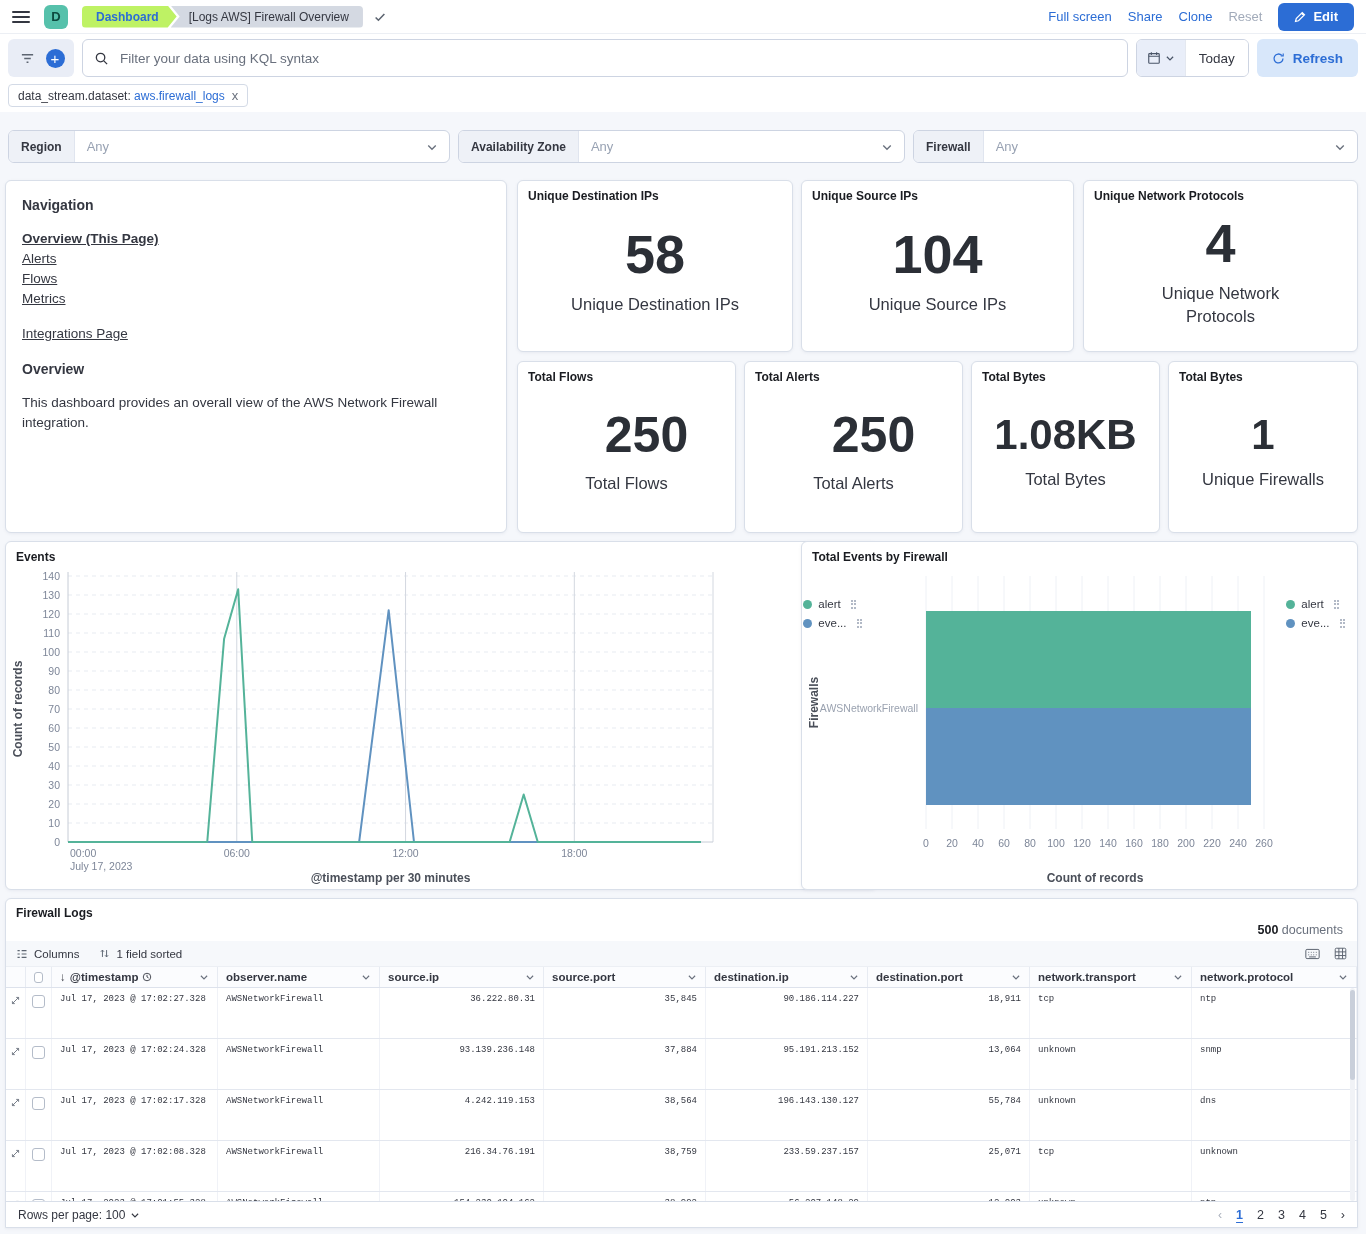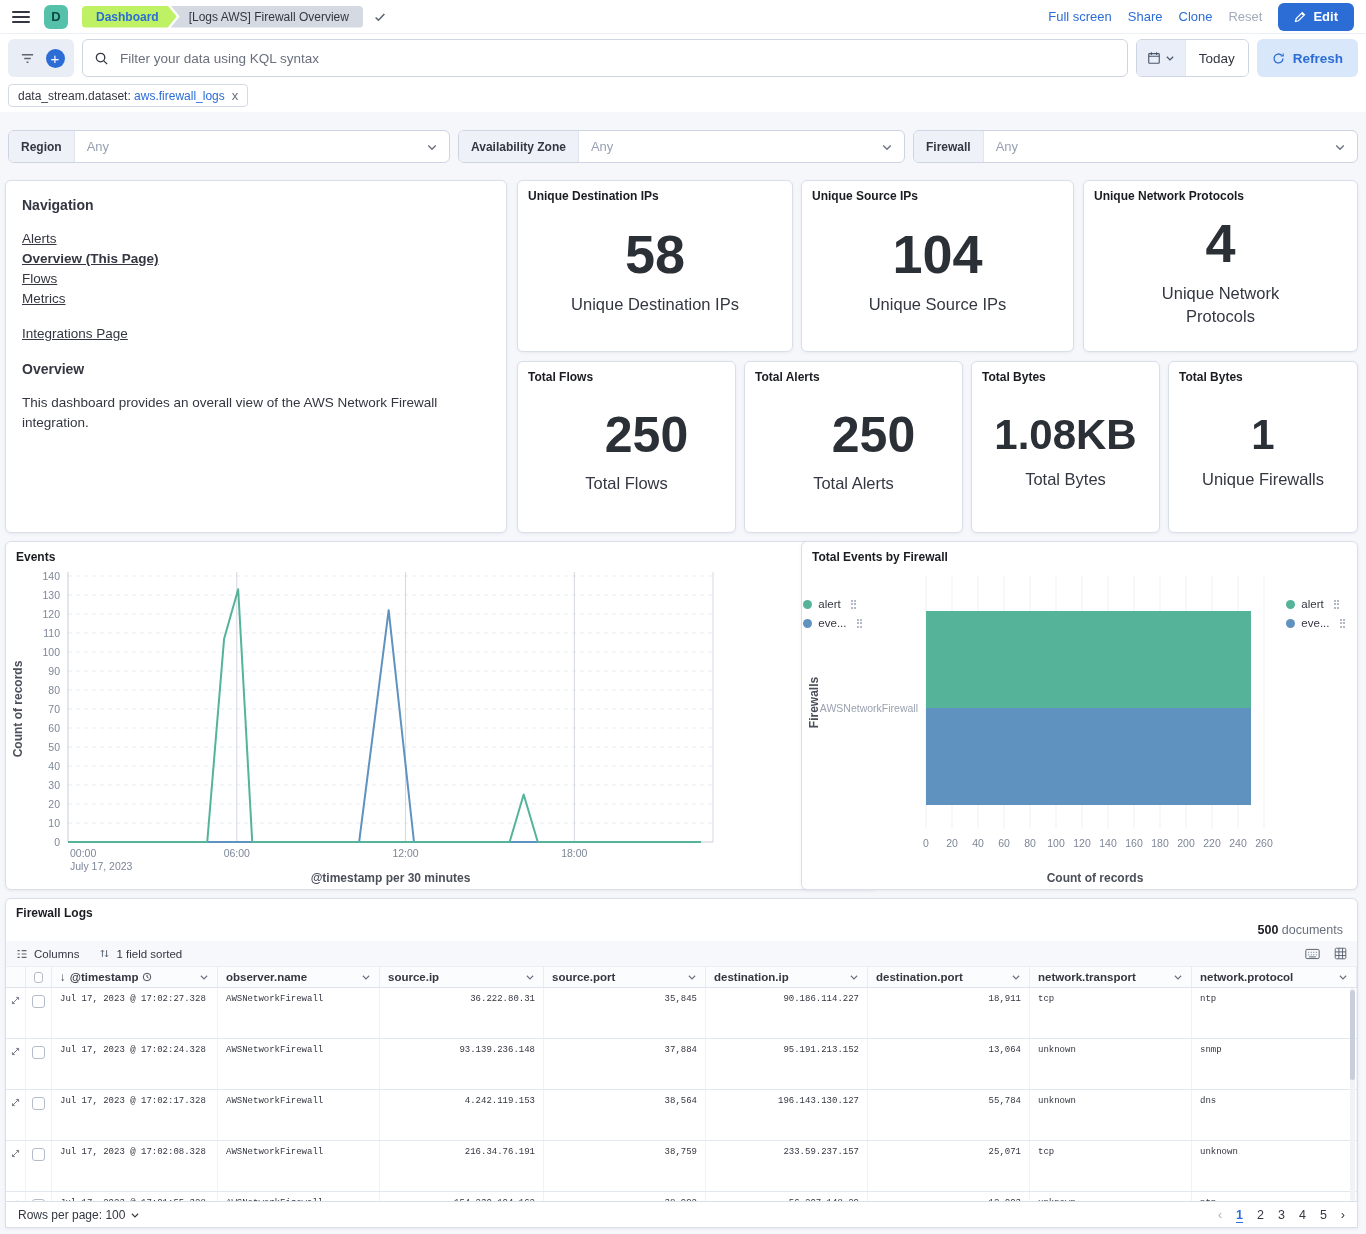--- a/index.html
+++ b/index.html
@@ -224,22 +224,22 @@
     <span class="ctrl-chev">
         <svg class="icon" width="12" height="12" viewBox="0 0 16 16" fill="none" stroke="#69707d" stroke-width="1.8">
           <path d="M3 6l5 5 5-5"></path>
         </svg>
       </span>
   </div>
 
   <div class="panel" style="left:5px;top:68px;width:502px;height:353px;">
     <div class="navpanel-content">
       <div class="nav-h">Navigation</div>
+      <a class="nav-link current">Overview (This Page)</a>
       <a class="nav-link">Alerts</a>
-      <a class="nav-link current">Overview (This Page)</a>
       <a class="nav-link">Flows</a>
       <a class="nav-link">Metrics</a>
       <div class="nav-gap"></div>
       <a class="nav-link">Integrations Page</a>
       <div class="nav-h2">Overview</div>
       <div class="nav-p">This dashboard provides an overall view of the AWS Network Firewall integration.</div>
     </div>
   </div>
 
   <div class="panel" style="left:517px;top:68px;width:276px;height:172px;">

